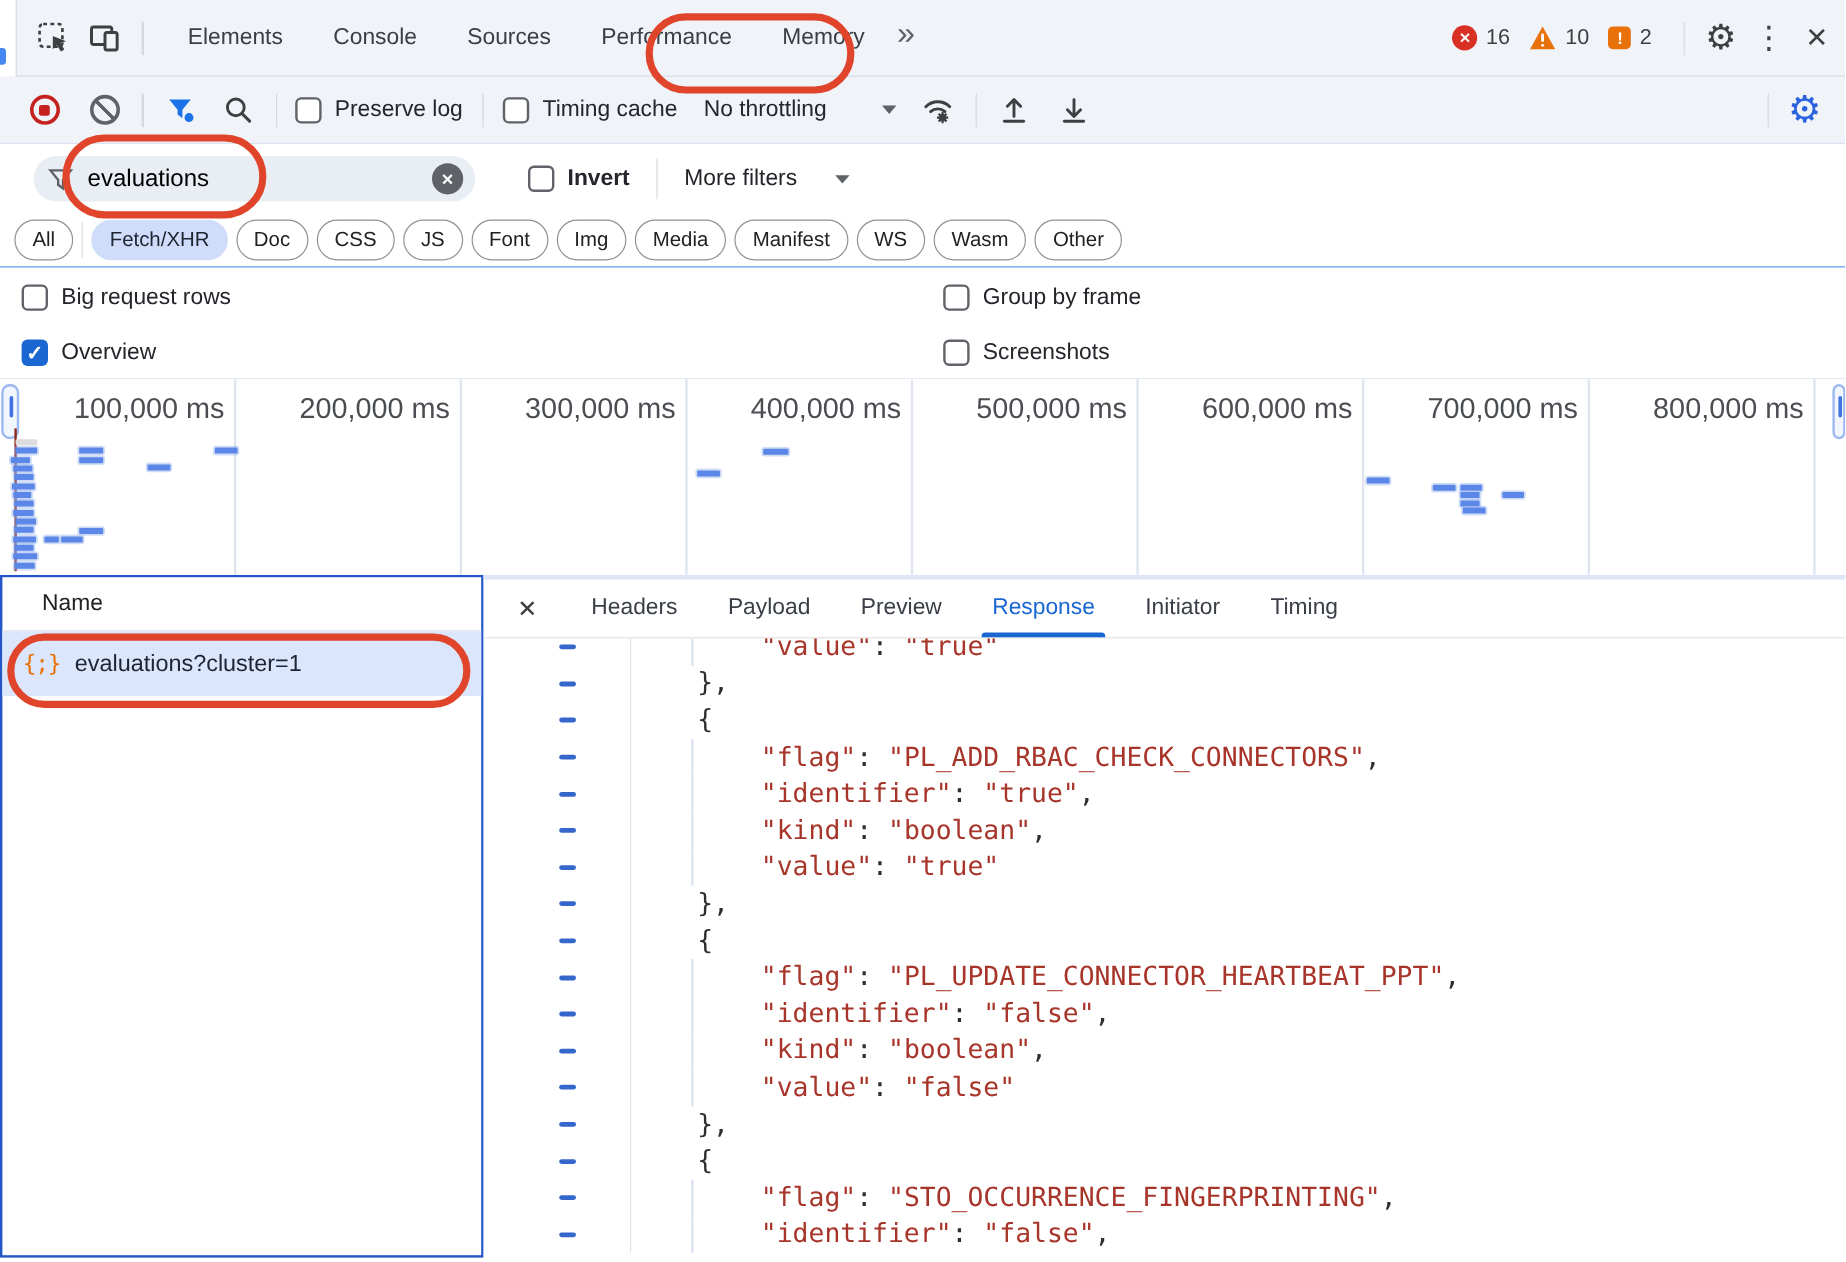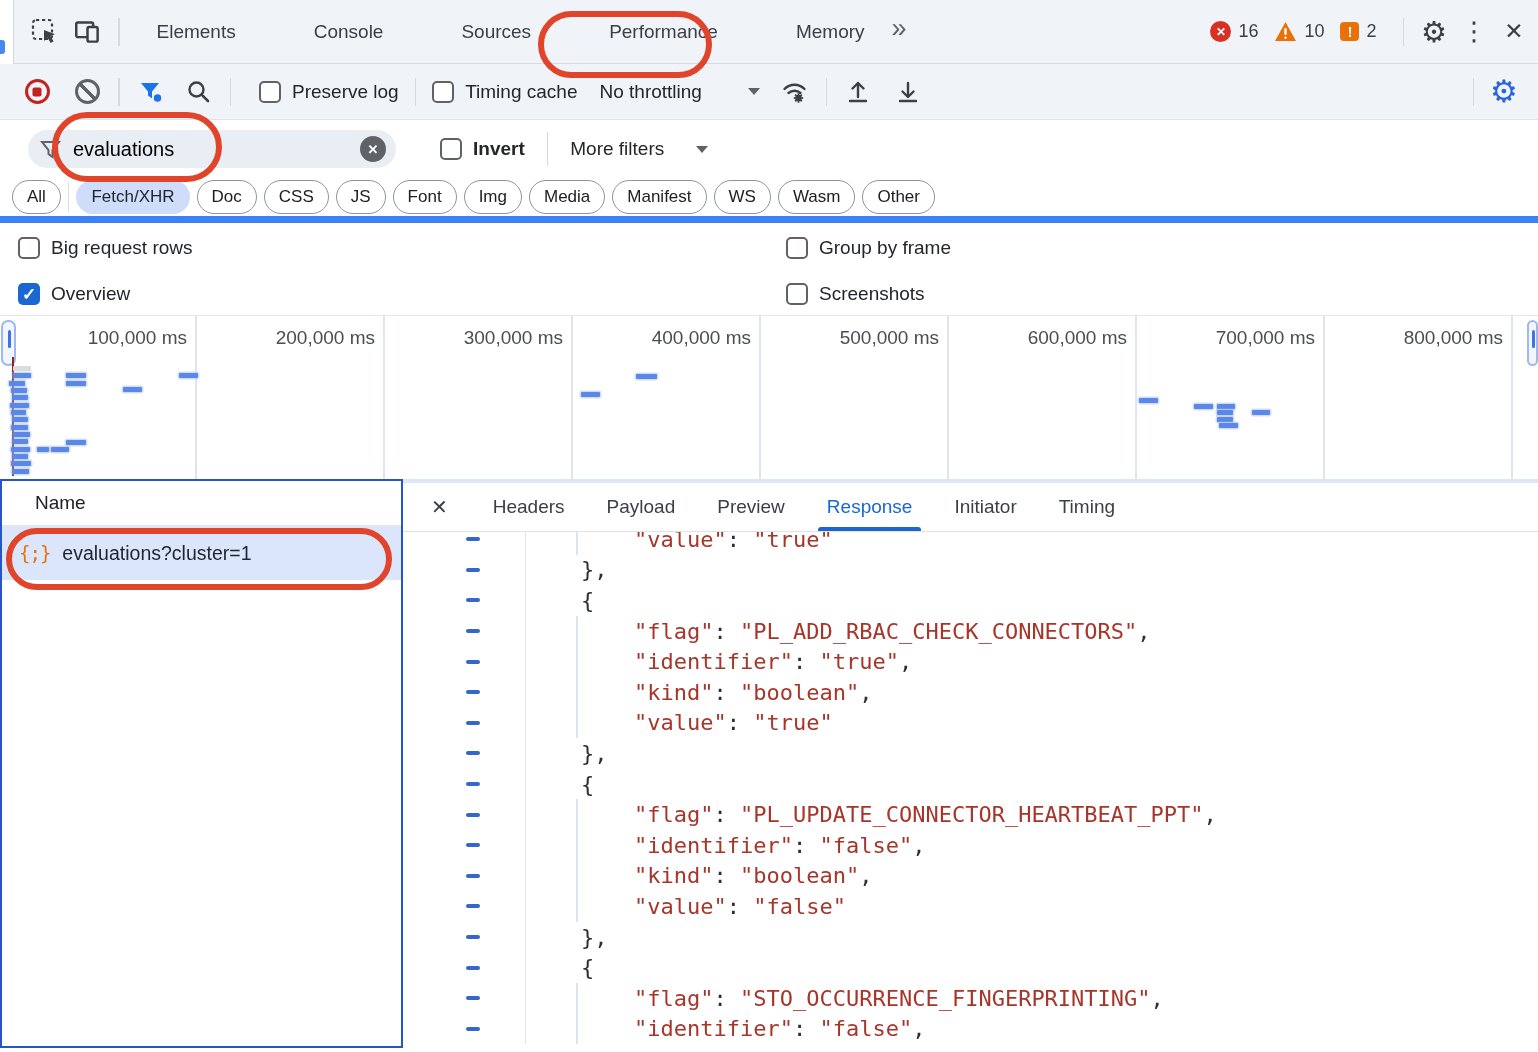--- a/index.html
+++ b/index.html
@@ -7,21 +7,21 @@
   body { font-family:"Liberation Sans", sans-serif; color:#202124; }
   .shell { position:relative; width:1538px; height:1052px; background:#fff; overflow:hidden; }
 
   
   .tabbar { position:relative; height:64px; background:#f0f3f8; border-bottom:1px solid #d8dce4;
             display:flex; align-items:center; padding-left:18px; }
   .edge { position:absolute; left:0; top:0; width:14px; height:64px; background:#fff; border-right:1px solid #d2d6dd; z-index:3; }
   .edge-blue { position:absolute; left:0; top:40px; width:5px; height:14px; background:#4688f1; border-radius:0 3px 3px 0; }
   .iconbtn { background:none; border:none; width:42px; height:42px; display:flex; align-items:center; justify-content:center; cursor:pointer; flex:none; }
   .vsep { width:1.5px; height:28px; background:#d5d9e0; margin:0 10px; flex:none; }
-  .tabs { display:flex; height:100%; margin-left:6px;gap:36px; }
+  .tabs { display:flex; height:100%; margin-left:6px; }
   .tab { position:relative; display:flex; align-items:center; padding:0 21px; font-size:19px; color:#3a3f47; cursor:pointer; }
   .tab.active { color:var(--accent); }
   .tab.active .underline { position:absolute; left:12px; right:12px; bottom:0; height:4px; border-radius:3px 3px 0 0; background:var(--accent); }
   .moretabs { font-size:27px; color:#5f6368; padding:0 10px 6px 6px; background:none; border:none; cursor:pointer; }
   .spacer { flex:1; }
   .badge { display:flex; align-items:center; gap:7px; margin-right:16px; cursor:pointer; }
   .badge .cnt { font-size:18px; color:#3c4043; }
   .err-ic { width:21px; height:21px; border-radius:50%; background:var(--badgeRed); color:#fff; font-size:12px; font-weight:bold;
             display:flex; align-items:center; justify-content:center; }
   .issue-ic { width:19px; height:19px; border-radius:4px; background:var(--badgeOrange); color:#fff; font-size:14px; font-weight:bold;
@@ -42,34 +42,34 @@
   .caret { width:0; height:0; border-left:6px solid transparent; border-right:6px solid transparent; border-top:7px solid #5f6368; }
 
   
   .filterbar { height:58px; background:#fff; display:flex; align-items:center; padding-left:28px; }
   .pillinput { width:368px; height:38px; background:#e9edf4; border-radius:19px; display:flex; align-items:center; padding:0 10px 0 12px; }
   .pillinput .txt { flex:1; font-size:20px; color:#000000; margin-left:12px; }
   .clearbtn { width:26px; height:26px; border-radius:50%; background:#5f6368; color:#fff; font-size:13px; font-weight:bold;
               display:flex; align-items:center; justify-content:center; border:none; cursor:pointer; }
 
   
-  .pillsrow { height:45px; background:#fff; border-bottom:7px solid #3b82f6; display:flex; align-items:center; gap:7px; padding-left:12px; }
+  .pillsrow { height:45px; background:#fff; border-bottom:1px solid #3b82f6; display:flex; align-items:center; gap:7px; padding-left:12px; }
   .pill { height:34px; border-radius:17px; border:1.5px solid #8f949a; background:#fff; padding:0 14px; font-size:17px; color:#202124;
           display:flex; align-items:center; cursor:pointer; font-family:inherit; }
   .pill.active { background:#cfddfa; border-color:transparent; color:#1e2430; }
   .pill-sep { width:1.5px; height:30px; background:#dadce0; }
 
   
   .options { height:93px; background:#fff; border-bottom:1px solid #e3e7ee; display:grid; grid-template-columns:768px 1fr;
              grid-auto-rows:46px; align-items:center; padding-left:18px; padding-top:2px; }
 
   
   .overview { position:relative; height:163px; background:#fff; overflow:hidden; }
   .gridline { position:absolute; top:0; bottom:0; width:1.5px; background:#dfe5f0; }
-  .ticklbl { position:absolute; top:11px; width:160px; text-align:right; font-size:19px; color:#4a4d52; }
+  .ticklbl { position:absolute; top:11px; width:160px; text-align:right; font-size:24px; color:#4a4d52; }
   .bar { position:absolute; height:5px; border-radius:1px; background:var(--bar); box-shadow:0 0 0 1.5px rgba(150,180,238,.45); }
   .bar.g { background:#dcdcdc; box-shadow:none; }
   .loadline { position:absolute; width:2.5px; background:#8f271d; }
   .grip { position:absolute; top:4px; width:15px; height:46px; border:2px solid #9db9f0; background:#f2f6ff; border-radius:7px; cursor:ew-resize; }
   .grip .gbar { position:absolute; left:5px; top:8px; width:3px; height:18px; background:#3f74e0; border-radius:2px; }
   .grip.right { right:0; width:11px; }
   .grip.right .gbar { left:3px; }
 
   
   .bottom { display:flex; height:569px; }
@@ -183,21 +183,21 @@
         <circle cx="19.5" cy="19" r="4.5" fill="#1a73e8" stroke="#f0f3f8" stroke-width="1.5"></circle>
       </svg>
     </button>
     <button class="iconbtn" style="margin-left:6px;">
       <svg width="25" height="25" viewBox="0 0 25 25">
         <circle cx="10.5" cy="10.5" r="7" fill="none" stroke="#3c4043" stroke-width="2.4"></circle>
         <path d="M15.8 15.8 L22 22" stroke="#3c4043" stroke-width="2.6" stroke-linecap="round"></path>
       </svg>
     </button>
     <div class="vsep"></div>
-    <div class="cbgroup" style="margin-left:18px;">
+    <div class="cbgroup" style="margin-left:5px;">
       <span class="cb"></span>
       <span class="lbl">Preserve log</span>
     </div>
     <div class="vsep" style="margin:0 16px;"></div>
     <div class="cbgroup">
       <span class="cb"></span>
       <span class="lbl">Timing cache</span>
     </div>
     <div class="dd">
       <span class="lbl">No throttling</span>

